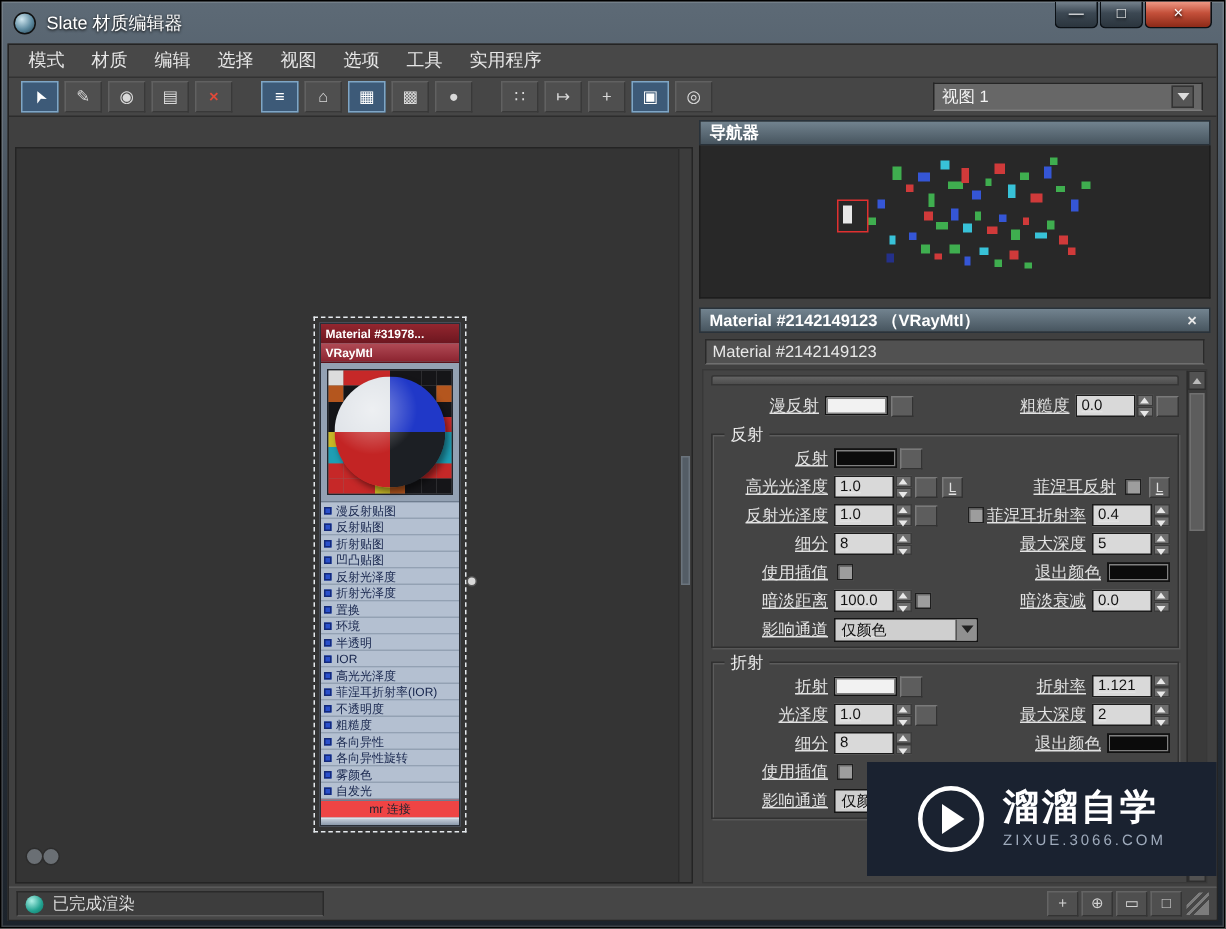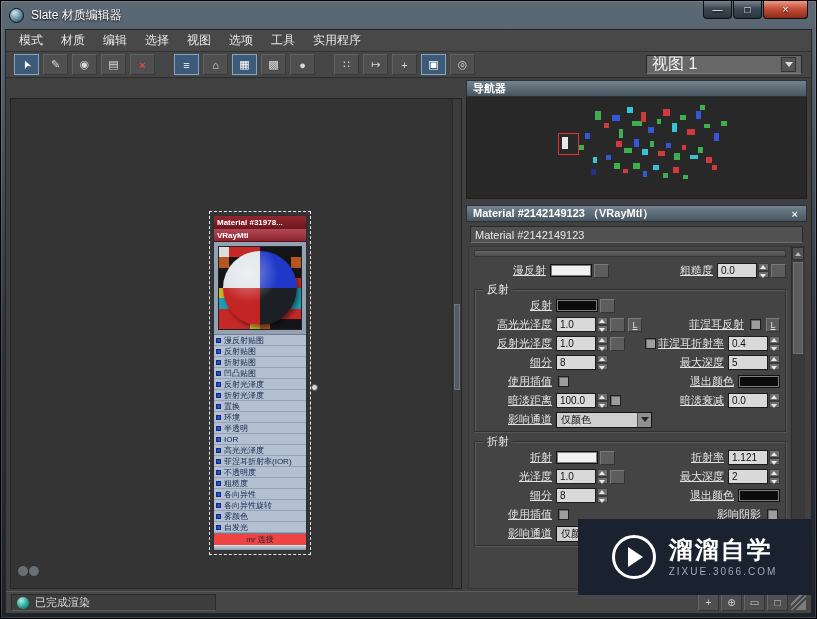--- a/index.html
+++ b/index.html
@@ -16,21 +16,21 @@
   .client{position:absolute;left:4px;right:4px;top:28px;bottom:4px;background:#444;border:1px solid #242424;}
   .menubar{height:22px;display:flex;align-items:center;background:#484848;border-bottom:1px solid #333;padding-left:4px;}
   .menu-item{color:#e6e6e6;font-size:12px;padding:2px 9px;cursor:default;}
   .toolbar{position:relative;height:26px;display:flex;align-items:center;background:#464646;border-bottom:1px solid #2d2d2d;padding:0 8px;}
   .tb-buttons{display:flex;align-items:center;gap:4px;}
   .tbtn{width:25px;height:21px;background:#4f4f4f;border:1px solid #393939;border-top-color:#616161;border-left-color:#616161;color:#d9d9d9;font-size:11px;display:flex;align-items:center;justify-content:center;cursor:pointer;}
   .tbtn.active{background:#3d5a78;border-color:#7fa6c6;color:#fff;}
   .tbtn.sep{margin-left:15px;}
   .tbtn.danger .glyph{color:#e04a3a;font-weight:bold;}
   .tbtn[data-name="select-tool-button"] .glyph{display:inline-block;transform:rotate(-115deg);}
-  .view-combo{position:absolute;right:9px;top:3px;width:156px;height:19px;background:#676767;border:1px solid #262626;border-bottom-color:#7c7c7c;color:#f2f2f2;font-size:16px;display:flex;align-items:center;padding:0 5px;cursor:pointer;}
+  .view-combo{position:absolute;right:9px;top:3px;width:180px;height:19px;background:#676767;border:1px solid #262626;border-bottom-color:#7c7c7c;color:#f2f2f2;font-size:11px;display:flex;align-items:center;padding:0 5px;cursor:pointer;}
   .view-combo .arrowbox{margin-left:auto;width:15px;height:15px;background:#555;border:1px solid #333;display:flex;align-items:center;justify-content:center;}
   .tri-dn{width:0;height:0;border:4px solid transparent;border-top:5px solid #ddd;margin-top:4px;}
   .tri-dn.dark{border-top-color:#222;}
   
   .workspace{position:absolute;top:48px;left:0;right:0;bottom:22px;background:#404040;}
   .left-pane{position:absolute;left:4px;top:2px;width:452px;bottom:2px;}
   .tabsbar{height:18px;display:flex;background:#3d3d3d;border:1px solid #292929;border-bottom:none;}
   .tab{padding:0 13px;font-size:11px;color:#c9c9c9;background:#474747;border-right:1px solid #2a2a2a;display:flex;align-items:center;cursor:pointer;white-space:nowrap;}
   .tab.active{background:#5a5a5a;color:#fff;font-style:italic;}
   .canvas{position:absolute;top:18px;left:0;right:0;bottom:0;background:#343434;border:1px solid #242424;overflow:hidden;}
@@ -91,21 +91,21 @@
   .combo .arrow{margin-left:auto;width:14px;height:100%;background:#909090;border-left:1px solid #565656;display:flex;align-items:center;justify-content:center;}
   
   .statusbar{position:absolute;left:0;right:0;bottom:0;height:22px;background:#464646;border-top:1px solid #5a5a5a;display:flex;align-items:center;padding:0 5px;}
   .status-cell{display:flex;align-items:center;gap:6px;height:17px;width:205px;background:#3d3d3d;border:1px solid #2a2a2a;border-bottom-color:#5d5d5d;padding:0 5px;color:#dedede;font-size:11px;}
   .status-icon{width:12px;height:12px;border-radius:50%;background:radial-gradient(circle at 35% 30%,#aef0e6,#23a392 58%,#0b6f5e);flex:none;}
   .status-right{margin-left:auto;display:flex;gap:2px;align-items:center;}
   .sq-btn{width:21px;height:17px;background:#4f4f4f;border:1px solid #343434;border-top-color:#646464;border-left-color:#646464;color:#d2d2d2;font-size:10px;display:flex;align-items:center;justify-content:center;cursor:pointer;}
   .grip{width:15px;height:15px;margin-left:3px;background:
     linear-gradient(135deg,transparent 0 6px,#7c7c7c 6px 8px,transparent 8px 10px,#7c7c7c 10px 12px,transparent 12px 14px,#7c7c7c 14px 15px);}
   
-  .watermark{position:absolute;right:5px;bottom:23px;width:233px;height:76px;background:#1a2230;display:flex;align-items:center;justify-content:center;gap:13px;z-index:60;}
+  .watermark{position:absolute;right:5px;bottom:34px;width:233px;height:76px;background:#1a2230;display:flex;align-items:center;justify-content:center;gap:13px;z-index:60;}
   .wm-logo{width:44px;height:44px;border:3px solid #fff;border-radius:50%;position:relative;flex:none;}
   .wm-logo::after{content:"";position:absolute;left:13px;top:9px;border-left:15px solid #fff;border-top:10px solid transparent;border-bottom:10px solid transparent;}
   .wm-title{color:#fff;font-size:24px;font-weight:bold;letter-spacing:2px;line-height:1.1;}
   .wm-sub{color:#9fabbc;font-size:10px;letter-spacing:2px;margin-top:3px;}
 </style>
 </head>
 <body>
 
 <div class="win" data-name="slate-material-editor-window">
 

